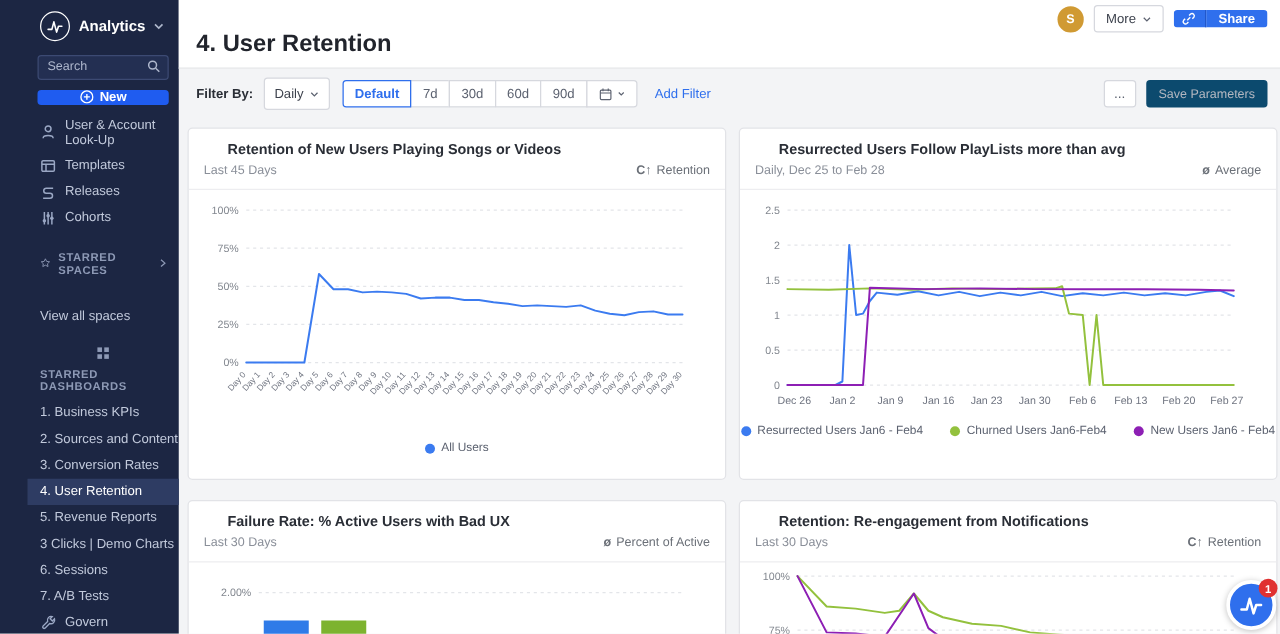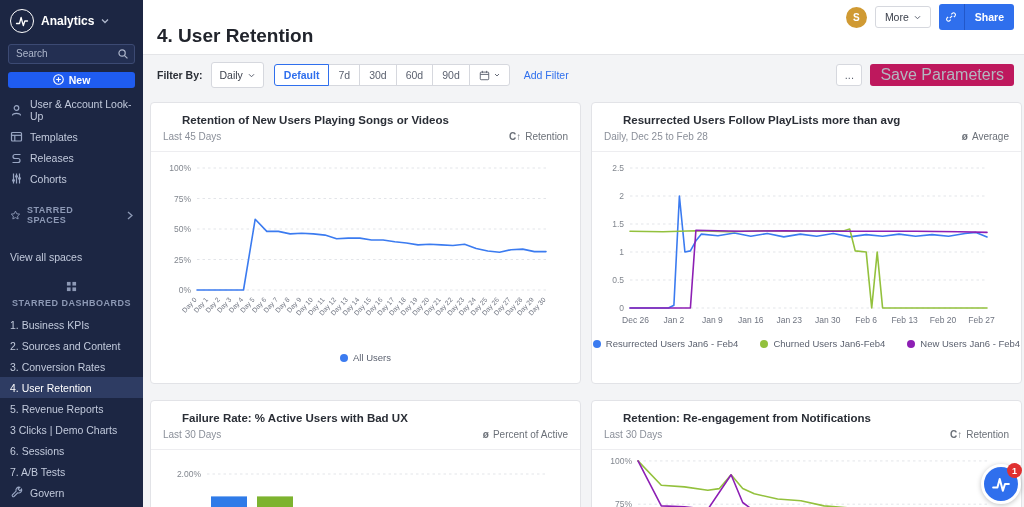--- a/index.html
+++ b/index.html
@@ -1,20 +1,20 @@
 <!DOCTYPE html>
 <html><head>
 <meta charset="utf-8">
 <style>
   * { margin:0; padding:0; box-sizing:border-box; }
   html,body { width:1024px; height:507px; overflow:hidden; font-family:"Liberation Sans", sans-serif; background:#f3f4f6; }
   .app { position:relative; width:1024px; height:507px; }
 
   
-  .sidebar { position:absolute; left:0; top:0; width:143px; height:507px; background:#1c2643; color:#c6cede; display:flex; flex-direction:column; }
+  .sidebar { position:absolute; left:0; top:0; width:143px; height:507px; background:#1c2643; color:#c6cede; display:flex; flex-direction:column;padding-left:22px; }
   .side-head { display:flex; align-items:center; gap:7px; padding:9px 10px 6px 10px; }
   .logo-circle { width:24px; height:24px; border-radius:50%; border:1.6px solid #fff; display:flex; align-items:center; justify-content:center; flex:0 0 auto; }
   .ws-name { color:#fff; font-size:12px; font-weight:bold; }
   .search-wrap { margin:4px 8px 0 8px; position:relative; }
   .search-input { width:100%; height:20px; background:#232f52; border:1px solid #3c4a73; border-radius:3px; color:#aeb7cc; font-size:10px; padding:0 22px 0 7px; font-family:"Liberation Sans",sans-serif; }
   .search-input::placeholder { color:#aeb7cc; }
   .search-ic { position:absolute; right:6px; top:3px; }
   .new-btn { margin:8px 8px 6px 8px; height:21px; background:#1f5cf0; border:none; border-radius:3px; color:#fff; font-size:10.5px; font-weight:bold; display:flex; align-items:center; justify-content:center; gap:5px; cursor:pointer; }
   .nav-item { display:flex; align-items:center; gap:7px; padding:4px 10px; font-size:10.5px; color:#c2cadc; cursor:pointer; line-height:12px; }
   .nav-item svg { flex:0 0 auto; }
@@ -26,36 +26,36 @@
   .side-footer { margin-top:auto; padding-bottom:4px; }
   .mt6 { margin-top:6px;flex-direction:column; } .mt10 { margin-top:10px; } .mt14 { margin-top:14px; }
 
   
   .main { position:absolute; left:143px; top:0; width:881px; height:507px; }
   .topbar { position:relative; height:55px; background:#fff; border-bottom:1px solid #e4e5e8; }
   .page-title { position:absolute; left:14px; bottom:7px; font-size:19px; font-weight:bold; color:#21242c; }
   .top-controls { position:absolute; top:4px; right:10px; display:flex; align-items:center; gap:8px; }
   .avatar { width:21px; height:21px; border-radius:50%; background:#d09a33; color:#fff; font-size:10px; font-weight:bold; display:flex; align-items:center; justify-content:center; cursor:pointer; }
   .more-btn { height:22px; padding:0 9px; background:#fff; border:1px solid #d6d8de; border-radius:3px; font-size:10.5px; color:#3c414c; display:flex; align-items:center; gap:5px; cursor:pointer; }
-  .share-group { display:flex; height:26px; border-radius:3px; overflow:hidden; }
+  .share-group { display:flex; height:14px; border-radius:3px; overflow:hidden; }
   .share-link-btn { width:26px; background:#2f6fed; border:none; border-right:1px solid #2257c9; display:flex; align-items:center; justify-content:center; cursor:pointer; }
   .share-btn { background:#2f6fed; border:none; color:#fff; font-size:10.5px; font-weight:bold; padding:0 10px; cursor:pointer; }
 
   .filter-row { display:flex; align-items:center; margin:8px 0 0 14px; height:24px; }
   .filter-label { font-size:10.5px; font-weight:bold; color:#2a2e36; margin-right:8px; }
   .interval-btn { height:22px; background:#fff; border:1px solid #d6d8de; border-radius:3px; padding:12px 8px; font-size:10.5px; color:#3c414c; display:flex; align-items:center; gap:5px; margin-right:10px; cursor:pointer; }
   .seg { display:flex; }
   .seg button { height:22px; background:#fff; border:1px solid #d6d8de; margin-left:-1px; padding:0 9px; font-size:10.5px; color:#5c6270; cursor:pointer; display:flex; align-items:center; gap:4px; }
   .seg button:first-child { border-radius:3px 0 0 3px; margin-left:0; }
   .seg button:last-child { border-radius:0 3px 3px 0; }
   .seg button.active { border-color:#2f6fed; color:#2f6fed; position:relative; z-index:2; font-weight:bold; }
   .add-filter { margin-left:14px; font-size:10.5px; color:#2f6fed; background:none; border:none; cursor:pointer; }
   .filter-right { margin-left:auto; margin-right:10px; display:flex; align-items:center; gap:8px; }
   .ellipsis-btn { height:22px; width:26px; background:#fff; border:1px solid #d6d8de; border-radius:3px; font-size:11px; color:#5c6270; cursor:pointer; line-height:10px; }
-  .save-btn { height:22px; background:#be185d; border:none; border-radius:3px; padding:0 10px; font-size:16px; color:#b3b7c0; cursor:default; }
+  .save-btn { height:22px; background:#0c4a6e; border:none; border-radius:3px; padding:0 10px; font-size:10px; color:#b3b7c0; cursor:default; }
 
   .cards { display:grid; grid-template-columns:1fr 1fr; gap:16px 10px; padding:15px 2px 0 7px; }
   .card { background:#fff; border:1px solid #e2e3e7; border-radius:4px; height:282px; overflow:hidden; position:relative; }
   .card-head { padding:11px 12px 9px 12px; border-bottom:1px solid #ededf0; position:relative; }
   .card-title { font-size:11.5px; font-weight:bold; color:#2a2e36;margin-left:19px; }
   .card-sub { font-size:10px; color:#8a8f99; margin-top:5px; }
   .card-mode { position:absolute; right:12px; bottom:9px; font-size:10px; color:#6b7078; display:flex; align-items:center; gap:4px; }
   .mode-glyph { font-size:10px; color:#6b7078; font-weight:bold; }
   .chart-box { padding:0 6px; }
   .chart-legend { display:flex; justify-content:center; gap:22px; margin-top:0px; }

